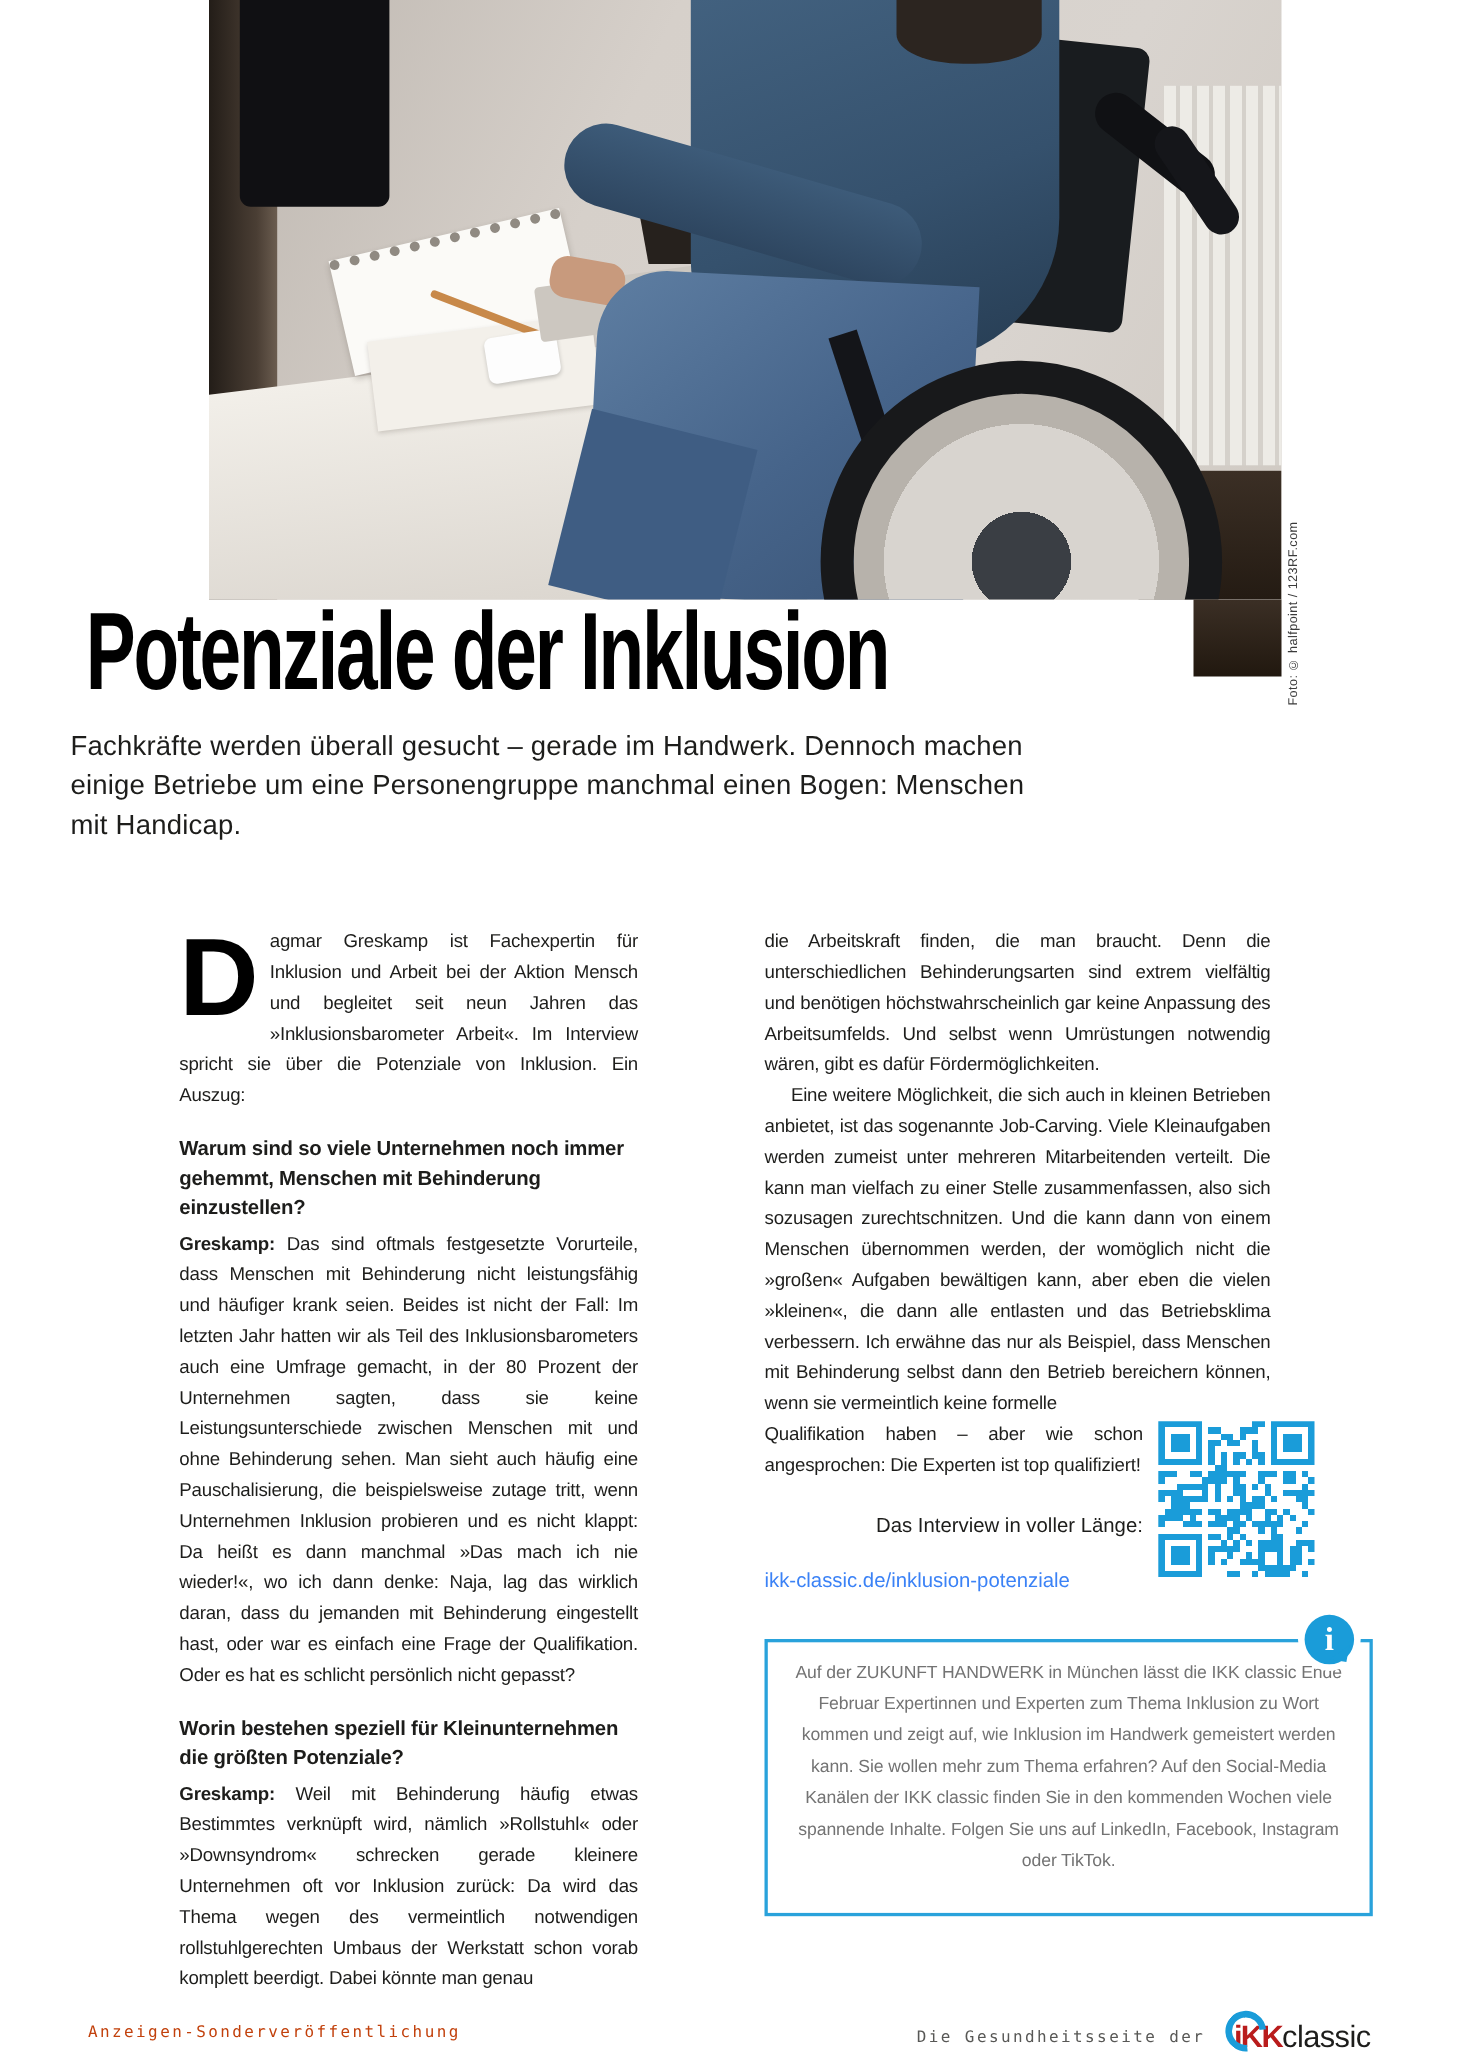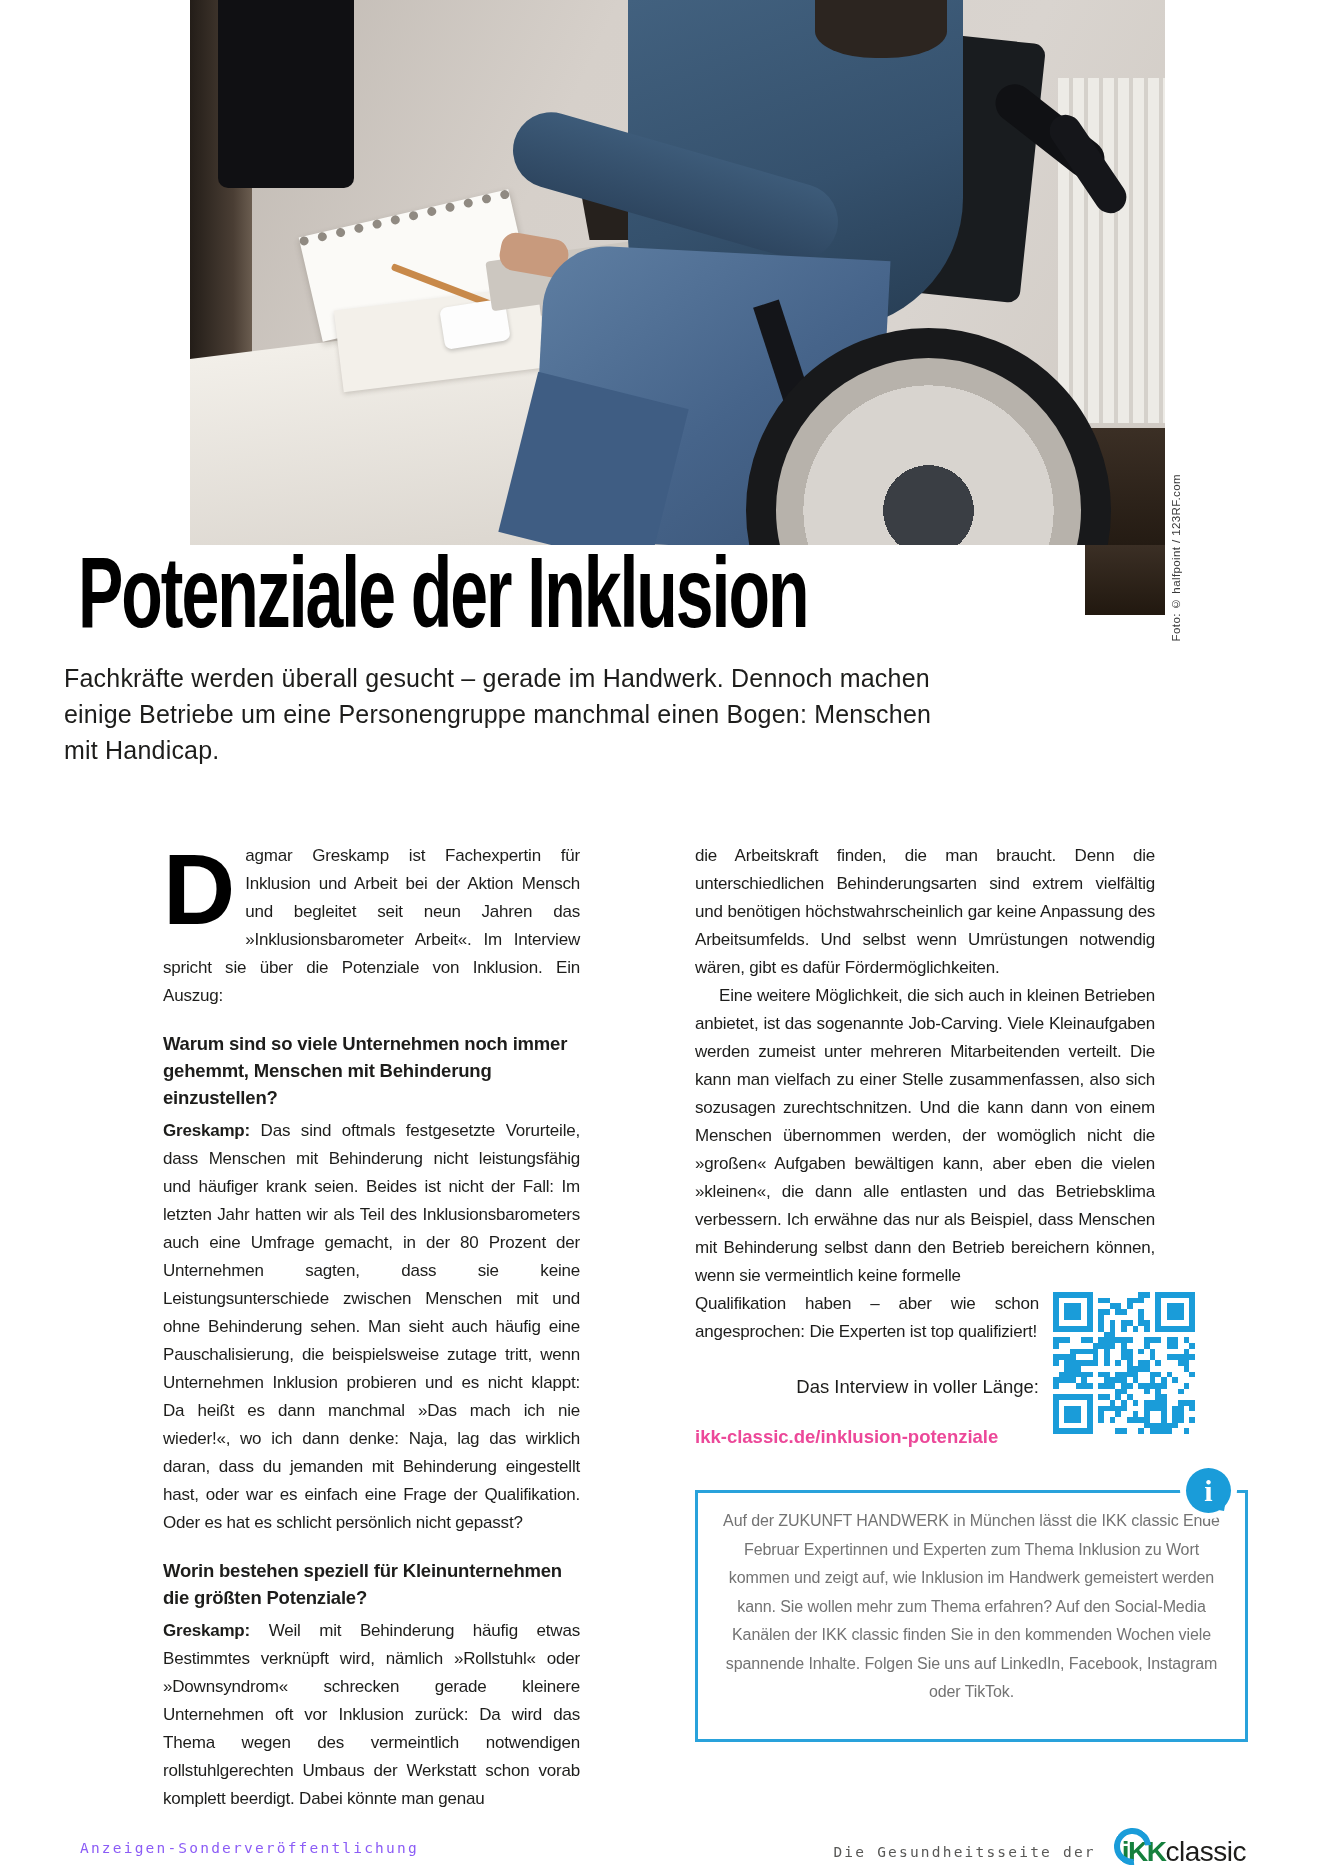--- a/index.html
+++ b/index.html
@@ -52,43 +52,43 @@
   .col1{position:absolute;left:163px;top:842px;width:417px;}
   .col2{position:absolute;left:695px;top:842px;width:460px;}
   .body{margin:0;font-size:17px;line-height:28px;letter-spacing:-.2px;text-align:justify;}
   .qhead{margin:20px 0 6px 0;font-size:18.5px;line-height:27px;font-weight:700;letter-spacing:-.2px;text-align:left;}
   .dropcap{float:left;font-size:100px;line-height:82px;font-weight:700;margin:6px 12px 0 0;letter-spacing:-2px;color:#000;}
   .indent{text-indent:24px;}
   .p2b{overflow:visible;}
   .qr-float{float:right;width:142px;height:142px;margin:2px -40px 6px 14px;}
   .qr-float svg{display:block;width:142px;height:142px;}
   .interview-label{margin-top:26px;font-size:18.5px;line-height:29px;text-align:right;}
-  .interview-link{display:inline-block;margin-top:2px;font-size:18.5px;line-height:29px;font-weight:700;
-      color:#ec4899;text-decoration:none;}
+  .interview-link{display:inline-block;margin-top:2px;font-size:18.5px;line-height:29px;font-weight:400;
+      color:#3b82f6;text-decoration:none;}
 
   
   .infobox{position:absolute;left:695px;top:1490px;width:553px;height:252px;box-sizing:border-box;
       border:3px solid #29a2db;background:#fff;padding:14px 24px 10px 24px;}
   .infobox h3{margin:6px 0 10px 0;font-size:25px;font-weight:700;color:#1a9cd9;letter-spacing:-.2px;}
   .infobox p{margin:0;font-size:16px;line-height:28.5px;color:#737373;text-align:center;letter-spacing:-.1px;}
   .info-badge{position:absolute;left:1186px;top:1468px;width:45px;height:45px;background:#1a9cd9;border-radius:50%;
       box-shadow:0 0 0 6px #fff;display:flex;align-items:center;justify-content:center;}
   .info-badge .i{color:#fff;font-family:"Liberation Serif",serif;font-weight:700;font-size:30px;line-height:1;}
   .info-badge .tail{position:absolute;right:-4px;bottom:-9px;width:0;height:0;
       border:11px solid transparent;border-top-color:#1a9cd9;transform:rotate(-35deg);}
 
   
   .footer-left{position:absolute;left:80px;top:1840px;font-family:"DejaVu Sans Mono",monospace;
-      font-size:14.5px;letter-spacing:2.2px;color:#8b5cf6;}
+      font-size:14.5px;letter-spacing:2.2px;color:#c2410c;}
   .footer-right{position:absolute;right:80px;top:1828px;display:flex;align-items:center;gap:16px;}
   .footer-label{font-family:"DejaVu Sans Mono",monospace;font-size:14.5px;letter-spacing:2.2px;color:#585856;padding-top:10px;}
   .logo{position:relative;display:inline-block;font-size:28px;line-height:1;padding:10px 0 0 10px;}
   .logo .arc{position:absolute;left:2px;top:0;width:25px;height:25px;border:6px solid #1a9cd9;border-radius:50%;
       border-right-color:transparent;transform:rotate(40deg);}
-  .logo .lbold{font-weight:700;letter-spacing:-1.5px;color:#15803d;}
+  .logo .lbold{font-weight:700;letter-spacing:-1.5px;color:#b91c1c;}
   .logo .llight{font-weight:400;letter-spacing:-.5px;color:#1d1d1b;}
 </style>
 </head>
 <body>
 
 <div class="page">
 
   <div class="photo">
     <div class="ph-window"></div>
     <div class="ph-monitor"></div>

